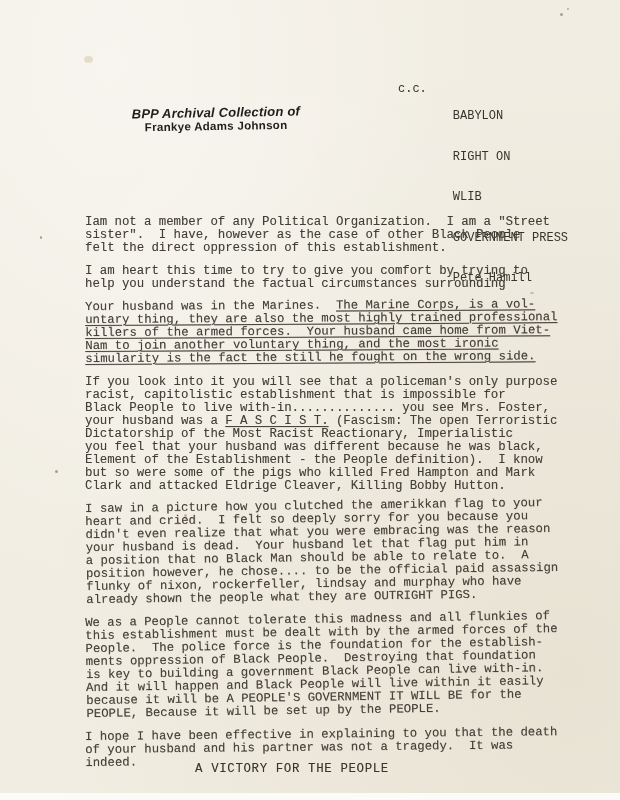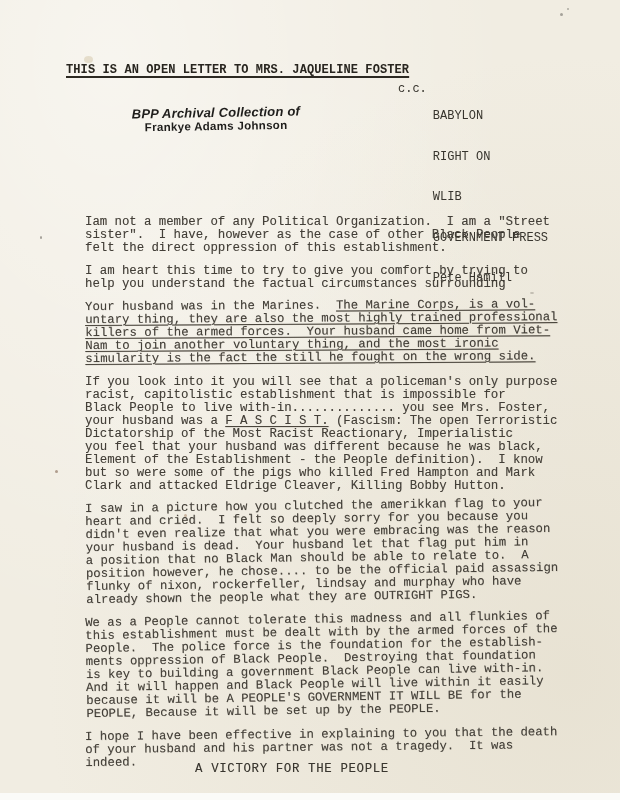--- a/index.html
+++ b/index.html
@@ -24,21 +24,21 @@
     letter-spacing:.1px;
     color:#28251f;
     text-decoration:underline;
     text-decoration-thickness:1.5px;
     text-underline-offset:3px;
     text-decoration-color:#2c2922;
     white-space:pre;
   }
   .cc{
     position:absolute;left:398px;top:83px;
-    display:flex;align-items:flex-start;gap:6px;
+    display:flex;align-items:flex-start;gap:26px;
     font:400 12px/13.5px "Liberation Mono",monospace;
     color:#37342d;
     white-space:pre;
   }
   .stamp{
     position:absolute;left:118px;top:105px;width:196px;
     text-align:center;
     transform:rotate(-1deg);
     color:#1f1e1c;
     font-family:"Liberation Sans",sans-serif;
@@ -72,21 +72,20 @@
     text-shadow:0.3px 0.3px 0.4px rgba(62,57,48,0.35);
     white-space:pre;
   }
   .speck{position:absolute;border-radius:50%;}
 </style>
 </head>
 <body>
 
 <div class="paper">
 
-  <h1 class="title">THIS IS AN OPEN LETTER TO MRS. JAQUELINE FOSTER</h1>
 
   <div class="cc">
     <span>c.c.</span>
     <div>
       <div>BABYLON</div>
       <div>RIGHT ON</div>
       <div>WLIB</div>
       <div>GOVERNMENT PRESS</div>
       <div>Pete Hamill</div>
     </div>

